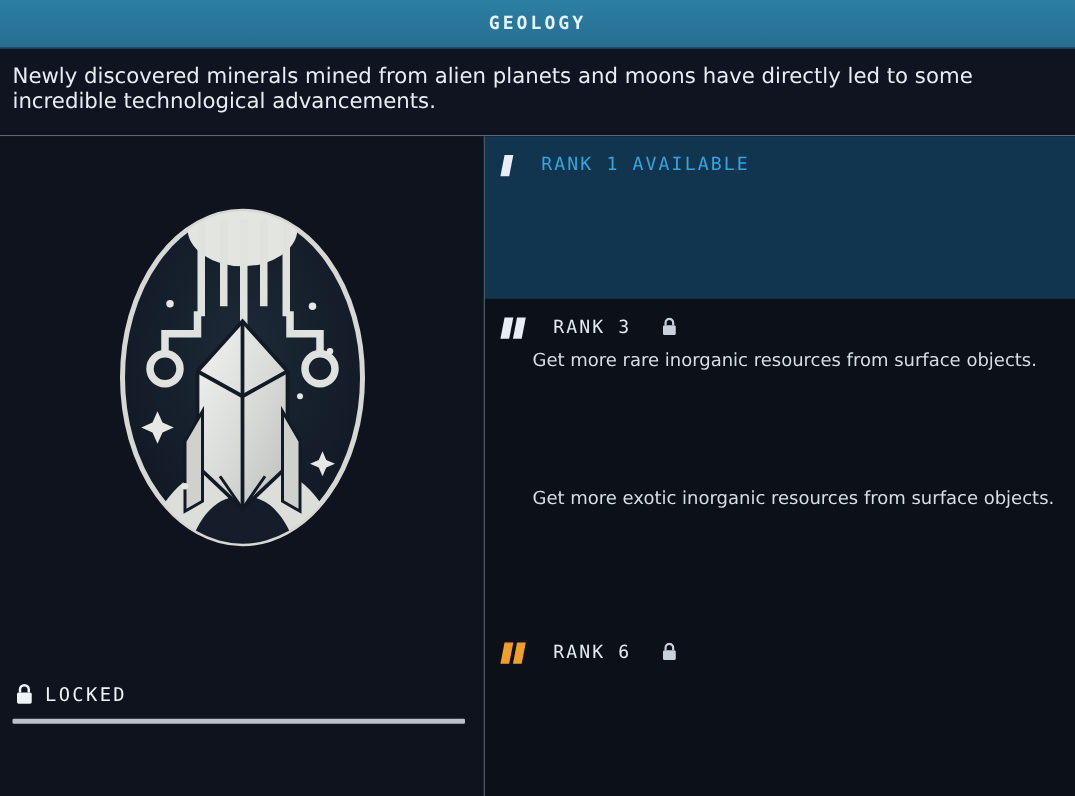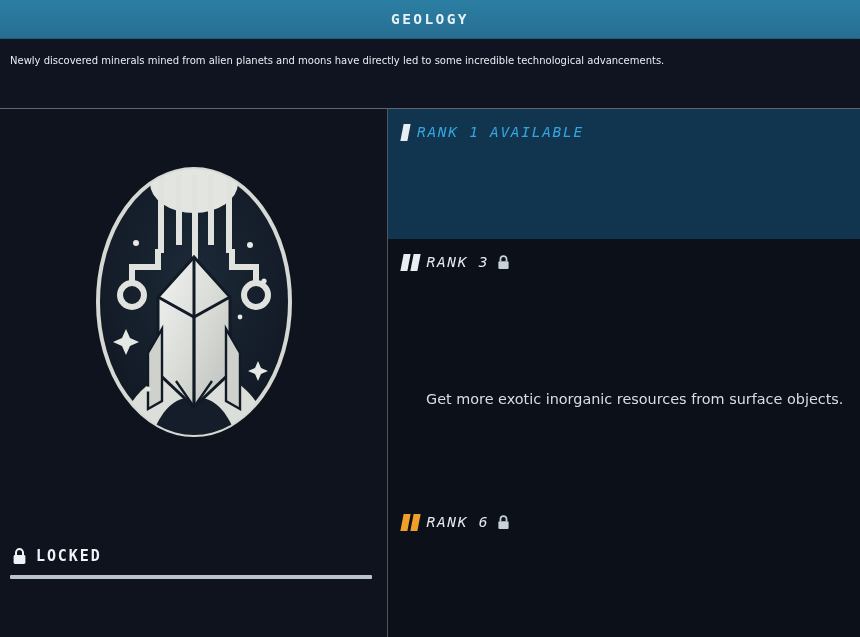--- a/index.html
+++ b/index.html
@@ -36,21 +36,21 @@
 
   
   .desc-strip {
     height: 70px;
     background: #0f1420;
     box-sizing: border-box;
     padding: 12px 14px 0 10px;
     border-bottom: 1px solid #5c6672;
   }
   .desc-text {
-    font-size: 10px;
+    font-size: 17px;
     line-height: 20px;
     color: #e7edf3;
     max-width: 800px;
     font-family: "DejaVu Sans", sans-serif;
   }
 
   
   .body-split {
     display: flex;
     height: 528px;
@@ -81,21 +81,20 @@
     bottom: 72px;
     display: flex;
     align-items: center;
     gap: 9px;
   }
   .locked-label {
     font-size: 15px;
     letter-spacing: 1.9px;
     color: #eef3f8;
     font-family: "DejaVu Sans Mono", monospace;
-    font-weight: bold;
   }
   .progress-track {
     position: absolute;
     left: 10px;
     bottom: 58px;
     width: 362px;
     height: 4px;
     background: #b9c2cb;
     border-radius: 1px;
   }
@@ -111,23 +110,22 @@
     box-sizing: border-box;
     padding: 13px 16px 13px 14px;
     min-height: 130px;
   }
   .rank-row.highlight {
     background: #11354e;
   }
   .rank-head {
     display: flex;
     align-items: center;
-    gap: 8px;
+    gap: 24px;
     height: 20px;
-    font-style: italic;
   }
   .pips {
     display: flex;
     gap: 2.5px;
     align-items: center;
   }
   .pip {
     width: 7px;
     height: 17px;
     transform: skewX(-11deg);
@@ -264,20 +262,21 @@
             <span class="pip"></span>
           </span>
           <span class="rank-name">RANK 3</span>
           <span>
             <svg width="13" height="15" viewBox="0 0 15 17" class="lock-icon">
               <path d="M4 7 V4.6 A3.5 3.5 0 0 1 11 4.6 V7" fill="none" stroke="#c9d2db" stroke-width="2"></path>
               <rect x="1.6" y="7" width="11.8" height="9" rx="1.4" fill="#c9d2db"></rect>
             </svg>
           </span>
         </div>
+        <div class="rank-desc">Get more rare inorganic resources from surface objects.</div>
       </div>
 
       <div class="rank-row">
         <div class="rank-desc">Get more exotic inorganic resources from surface objects.</div>
       </div>
 
       <div class="rank-row">
         <div class="rank-head">
           <span class="pips">
             <span class="pip amber"></span>

